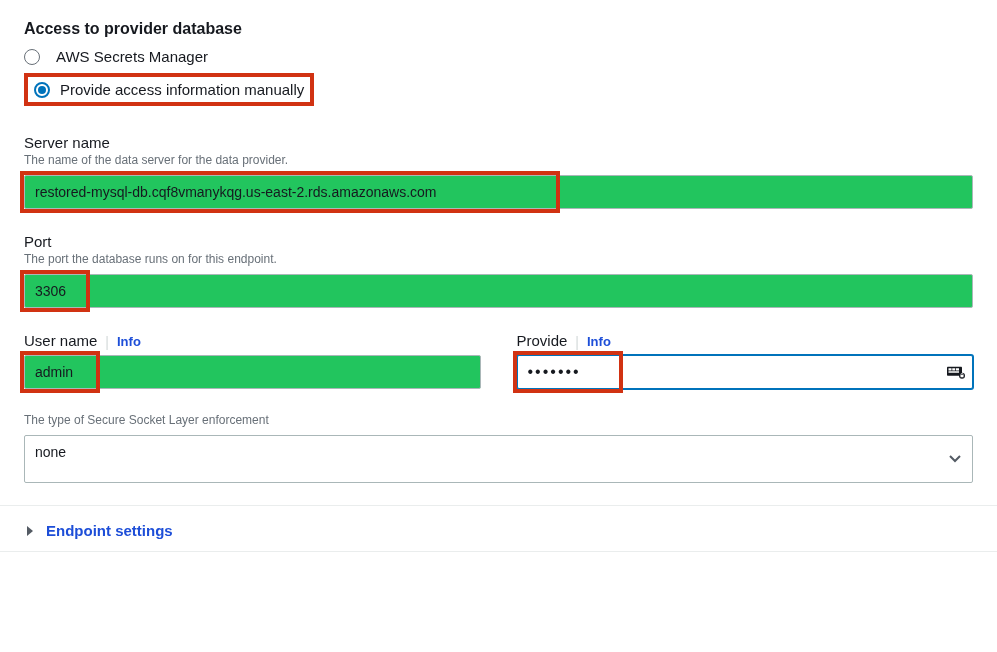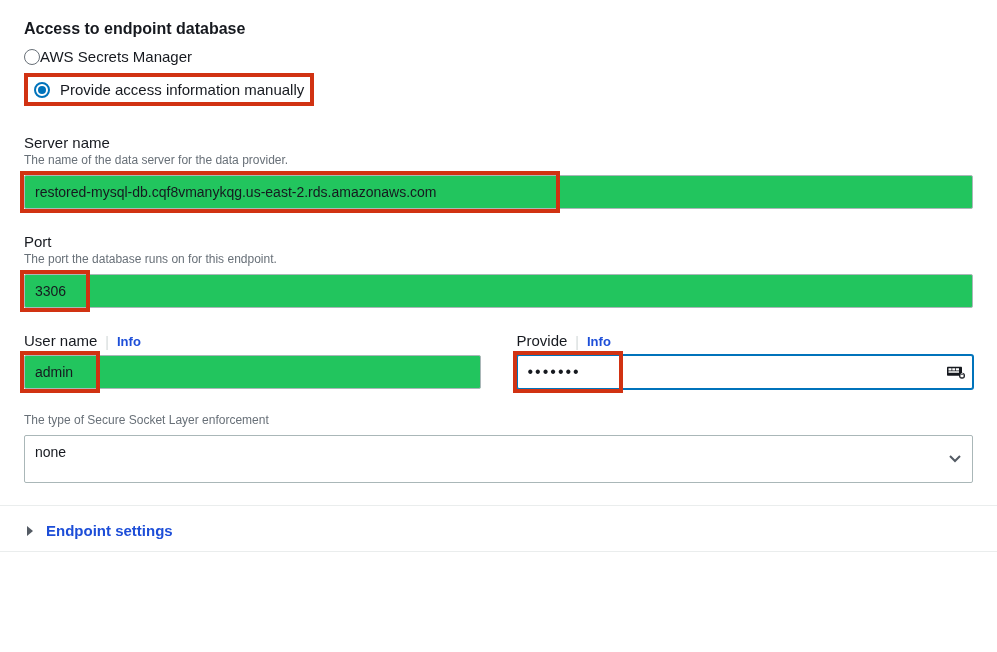--- a/index.html
+++ b/index.html
@@ -19,21 +19,21 @@
     }
     .radio-group {
       display: flex;
       flex-direction: column;
       gap: 8px;
       margin-bottom: 28px;
     }
     .radio-option {
       display: flex;
       align-items: center;
-      gap: 0;
+      gap: 16px;
       font-size: 15px;
       color: #16191f;
     }
     .radio-circle {
       width: 16px;
       height: 16px;
       border: 1px solid #687078;
       border-radius: 50%;
       display: inline-flex;
       align-items: center;
@@ -188,21 +188,21 @@
     }
     .bottom-divider {
       border: none;
       border-top: 1px solid #eaeded;
       margin: 0 -24px 0 -24px;
     }
   </style>
 </head>
 <body>
 
-<div class="section-heading">Access to endpoint database</div>
+<div class="section-heading">Access to provider database</div>
 
 <div class="radio-group">
   <label class="radio-option">
     <span class="radio-circle"></span>
     <span>AWS Secrets Manager</span>
   </label>
   <div class="highlight-box" style="width:fit-content;">
     <label class="radio-option" style="gap:10px;">
       <span class="radio-circle checked"></span>
       <span>Provide access information manually</span>

